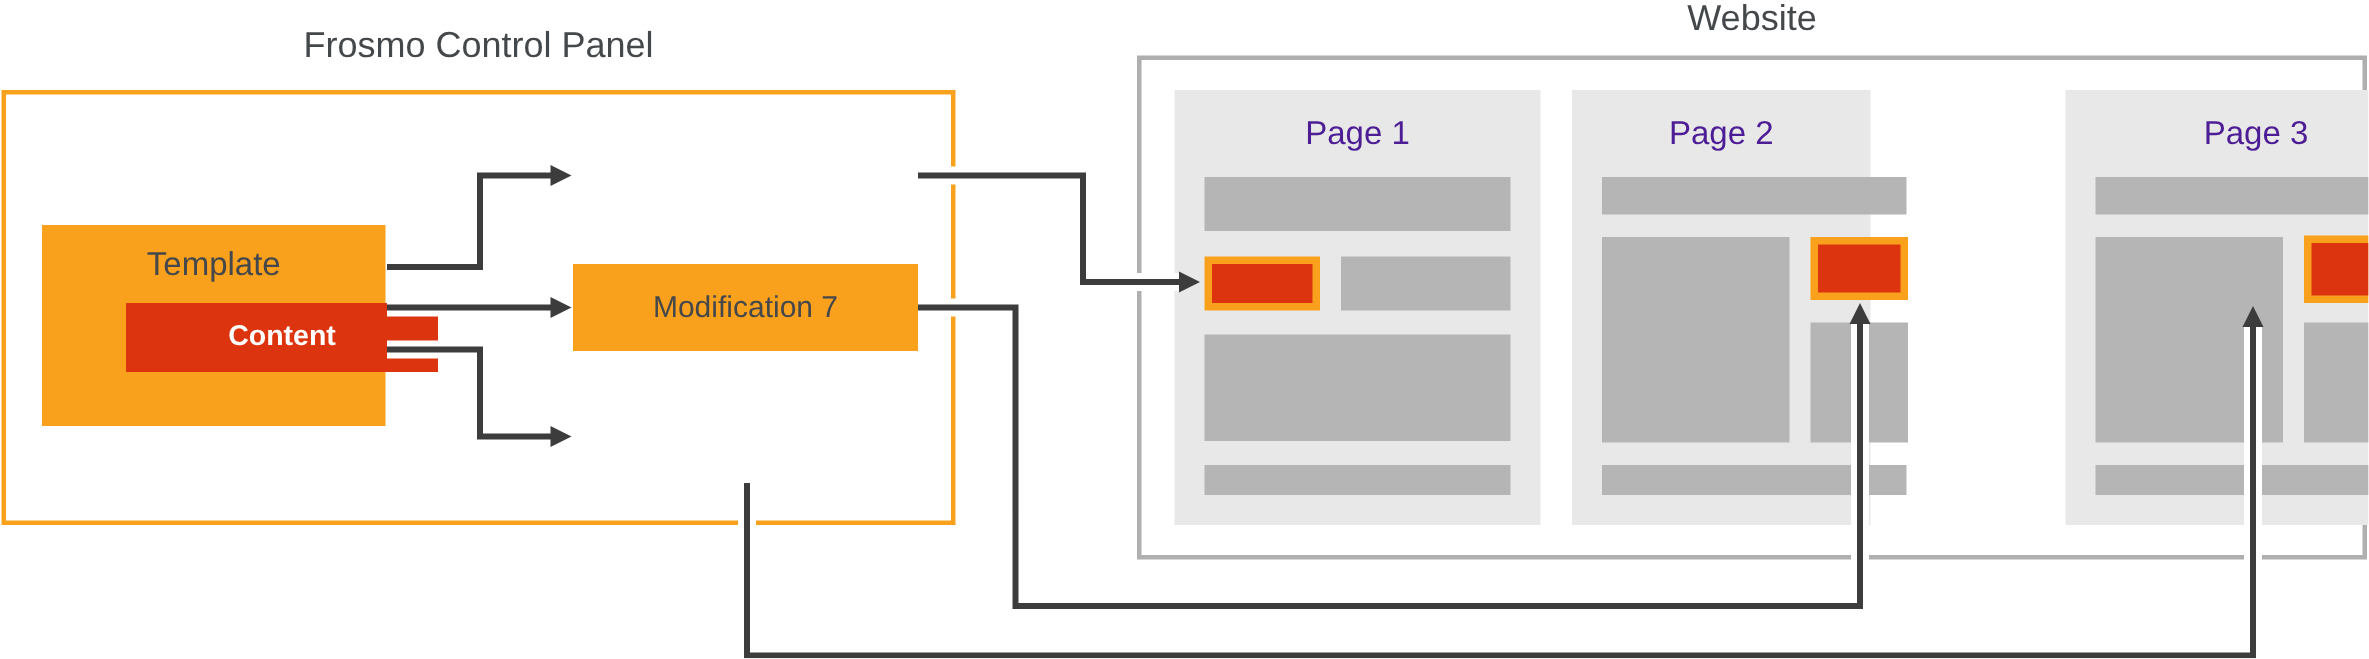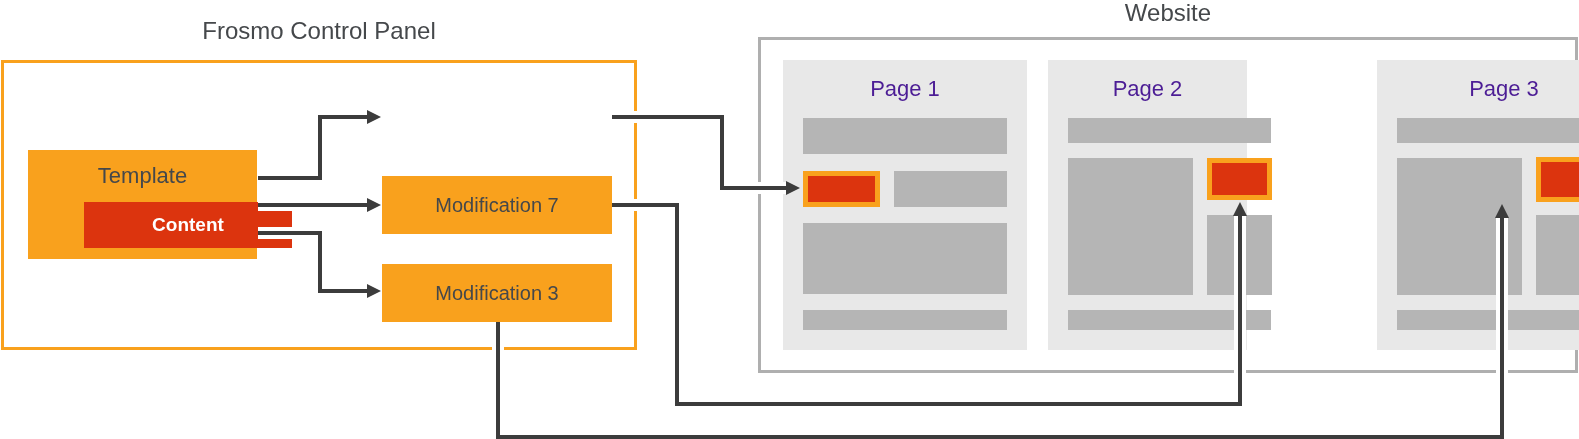--- a/index.html
+++ b/index.html
@@ -20,21 +20,21 @@
   .abs{position:absolute;box-sizing:border-box;}
   .diagram-title{
     font-size:24px;color:var(--text-dark);text-align:center;line-height:26px;
   }
   
   .cp-box{
     left:1px;top:60px;width:636px;height:290px;
     border:3px solid var(--orange);background:transparent;
   }
   .template-box{
-    left:28px;top:150px;width:229px;height:109px;background:var(--orange);padding-left:32px;
+    left:28px;top:150px;width:229px;height:134px;background:var(--orange);padding-left:32px;
   }
   .template-label{
     left:0;top:0;width:100%;height:52px;display:flex;align-items:center;justify-content:center;
     font-size:22px;color:var(--text-dark);
   }
   .content-box{
     left:11px;top:52px;width:208px;height:46px;background:var(--red);
     display:flex;align-items:center;justify-content:center;margin-left:45px;
   }
   .content-label{font-size:19px;font-weight:600;color:var(--content-text);}
@@ -75,21 +75,20 @@
   <div class="abs cp-box"></div>
 
   <div class="abs template-box">
     <div class="abs template-label">Template</div>
     <div class="abs content-box">
       <span class="content-label">Content</span>
     </div>
   </div>
 
   <div class="abs mod-box" style="top:176px;">Modification 7</div>
-  <div class="abs mod-box" style="top:264px;">Modification 3</div>
 
   <div class="abs website-box"></div>
 
   <div class="abs page" style="left:783px;width:244px;">
     <div class="abs page-title">Page 1</div>
     <div class="abs gblock" style="left:20px;top:58px;width:204px;height:36px;"></div>
     <div class="abs slot" style="left:20px;top:111px;width:77px;height:36px;">
       <div class="slot-inner"></div>
     </div>
     <div class="abs gblock" style="left:111px;top:111px;width:113px;height:36px;"></div>

